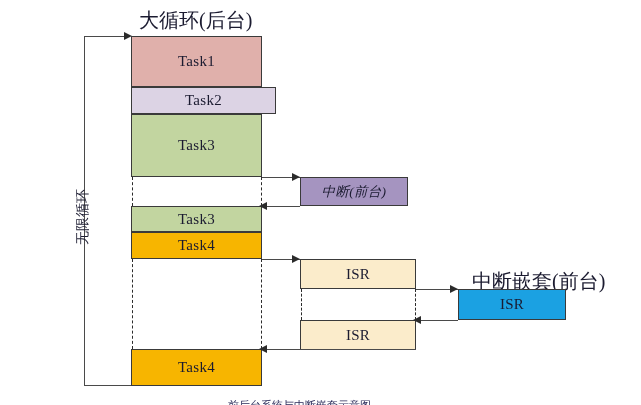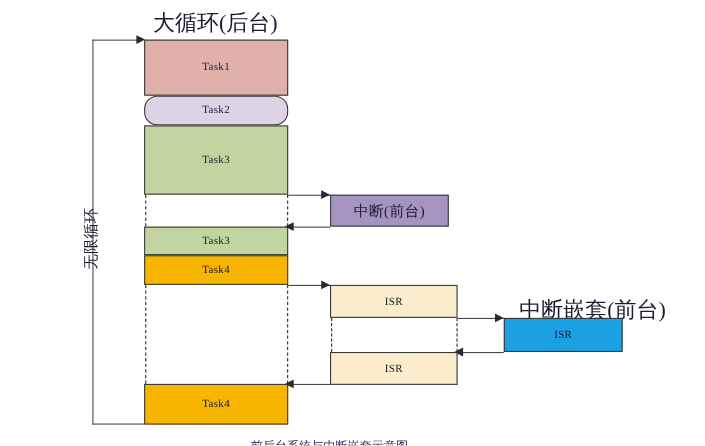--- a/index.html
+++ b/index.html
@@ -13,26 +13,26 @@
   #stage{position:relative;width:641px;height:405px;}
 
   
   .box{
     position:absolute;
     box-sizing:border-box;
     border:1px solid #3a3a3a;
     display:flex;
     align-items:center;
     justify-content:center;
-    font-size:10px;
+    font-size:15px;
     letter-spacing:.3px;
     white-space:nowrap;
     color:#1b1b30;
   }
-  .cjk{font-size:13.5px;}
+  .cjk{font-size:13.5px;font-style:italic;}
 
   .label{
     position:absolute;
     font-size:20px;
     white-space:nowrap;
     color:#1b1b30;
   }
 
   
   .vlabel{
@@ -86,21 +86,21 @@
   <div class="vline" style="left:84px;top:36px;height:350px;"></div>
 
   <div class="hline" style="left:84px;top:385px;width:47px;"></div>
 
   <div class="vlabel" style="left:74px;top:245px;">无限循环</div>
 
   <div class="box" style="left:131px;top:36px;width:131px;height:51px;background:#e0b0ab;">
     <span>Task1</span>
   </div>
 
-  <div class="box" style="left:131px;top:87px;width:131px;height:27px;background:#dcd3e4;border-radius:12px;">
+  <div class="box" style="left:131px;top:87px;width:145px;height:27px;background:#dcd3e4;">
     <span>Task2</span>
   </div>
 
   <div class="box" style="left:131px;top:114px;width:131px;height:63px;background:#c2d5a0;">
     <span>Task3</span>
   </div>
 
   <div class="box" style="left:131px;top:206px;width:131px;height:26px;background:#c2d5a0;">
     <span>Task3</span>
   </div>

